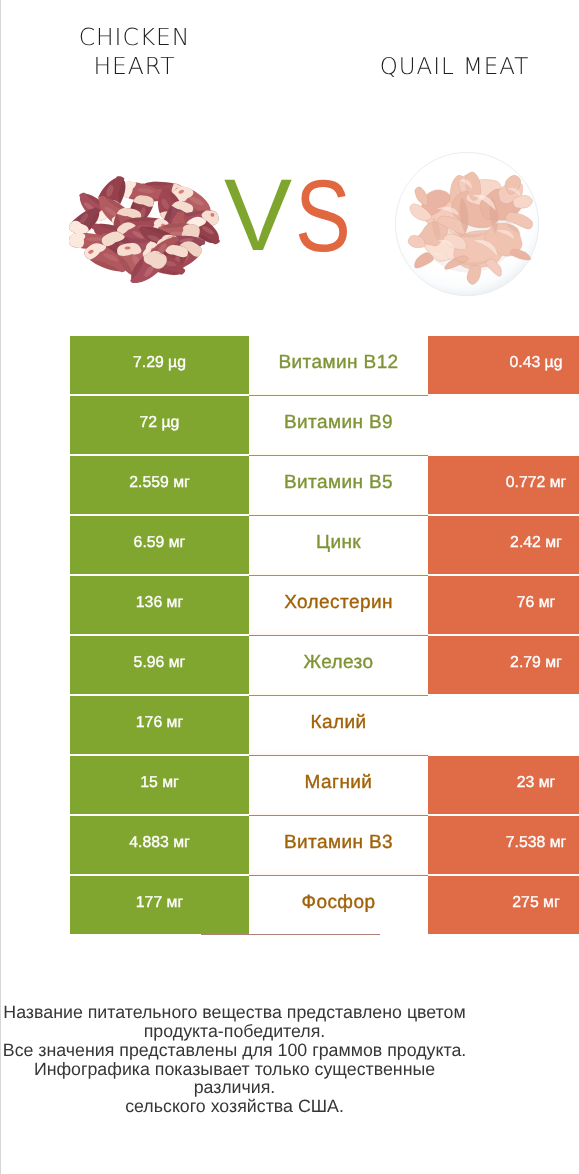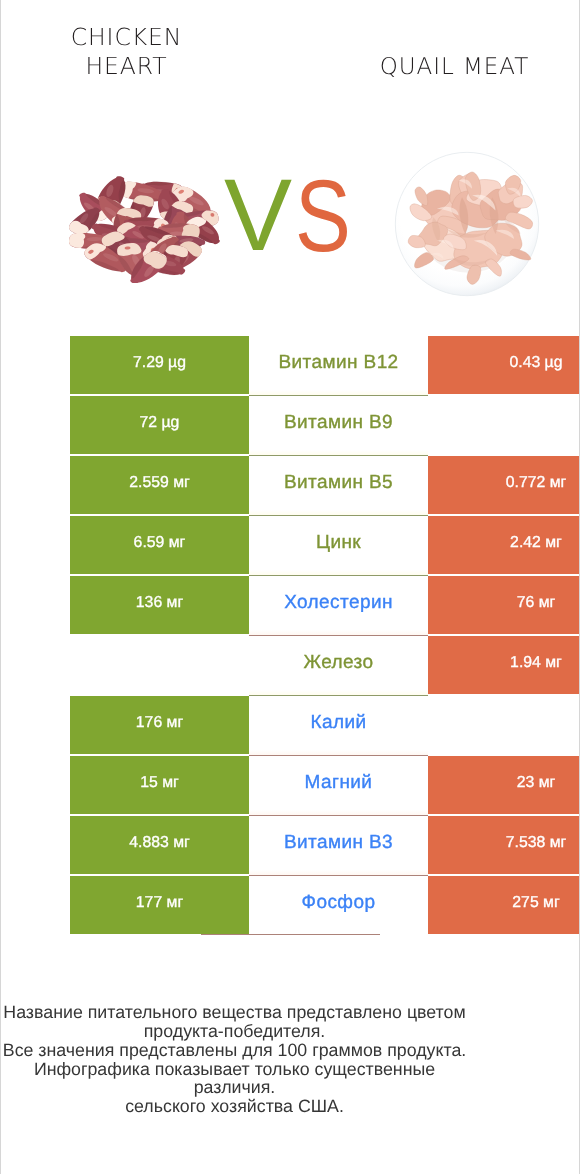--- a/index.html
+++ b/index.html
@@ -15,21 +15,21 @@
         border-left:1px solid #d6d6d6;border-right:1px solid #d6d6d6;
         background:#fff;overflow:hidden;}
 
   
   .hero{position:absolute;left:0;top:0;width:578px;height:344px;}
 
   .title{position:absolute;color:#231f20;
          font-family:"DejaVu Sans",sans-serif;font-weight:200;
          text-align:center;white-space:nowrap;
          transform:translateZ(0);}
-  .title-left{left:0;top:23px;width:251px;font-size:23.5px;
+  .title-left{left:8px;top:23px;width:251px;font-size:23.5px;
               letter-spacing:0.9px;line-height:29px;}
   .title-right{left:326px;top:53px;width:255px;font-size:23px;
                letter-spacing:0.95px;line-height:29px;}
 
   .photo-left{position:absolute;left:56px;top:174px;width:174px;height:109px;}
   .photo-right{position:absolute;left:388px;top:146px;width:156px;height:156px;}
 
   .vs{position:absolute;left:223px;top:186px;width:140px;height:100px;
       font-family:"Liberation Sans",sans-serif;font-size:102px;line-height:1;
       white-space:nowrap;transform:translateZ(0);}
@@ -48,21 +48,21 @@
   .cell-mid  {left:179px;width:179px;background:#ffffff;}
   .cell-right{left:358px;width:216px;background:#e06b47;}
   .val{color:#ffffff;font-family:"Liberation Sans",sans-serif;
        font-weight:400;font-size:15.8px;letter-spacing:0px;
        position:relative;top:-2px;transform:translateZ(0);
        -webkit-text-stroke:0.34px #ffffff;}
   .name{font-family:"Liberation Sans",sans-serif;font-weight:400;
         font-size:19px;letter-spacing:0.42px;position:relative;top:-2px;
         transform:translateZ(0);-webkit-text-stroke:0.36px currentColor;}
   .mid-green{color:#7e9435;}
-  .mid-orange{color:#3b82f6;}
+  .mid-orange{color:#a16207;}
   .midline{position:absolute;left:179px;width:179px;height:1px;bottom:-2px;}
   .midline.ln-green {background:#8f9a68;}
   .midline.ln-orange{background:#ac8279;}
   .midglow{position:absolute;left:179px;width:179px;height:5px;bottom:-1px;}
   .midglow.ln-green {background:linear-gradient(to bottom,rgba(255,255,240,0),#fffdef);}
   .midglow.ln-orange{background:linear-gradient(to bottom,rgba(255,250,245,0),#fff8f2);}
 
   
   .footer{position:absolute;left:0;top:1003px;width:467px;text-align:center;
           font-family:"Liberation Sans",sans-serif;
@@ -418,25 +418,28 @@
         <div class="cell cell-mid">
           <span class="name mid-orange">Холестерин</span>
         </div>
         <div class="cell cell-right">
           <span class="val">76 мг</span>
         </div>
         <div class="midglow ln-orange"></div>
         <div class="midline ln-orange"></div>
       </div>
       <div class="row">
+        <div class="cell cell-left">
+          <span class="val">5.96 мг</span>
+        </div>
         <div class="cell cell-mid">
           <span class="name mid-green">Железо</span>
         </div>
         <div class="cell cell-right">
-          <span class="val">1.94 мг</span>
+          <span class="val">2.79 мг</span>
         </div>
         <div class="midglow ln-green"></div>
         <div class="midline ln-green"></div>
       </div>
       <div class="row">
         <div class="cell cell-left">
           <span class="val">176 мг</span>
         </div>
         <div class="cell cell-mid">
           <span class="name mid-orange">Калий</span>

